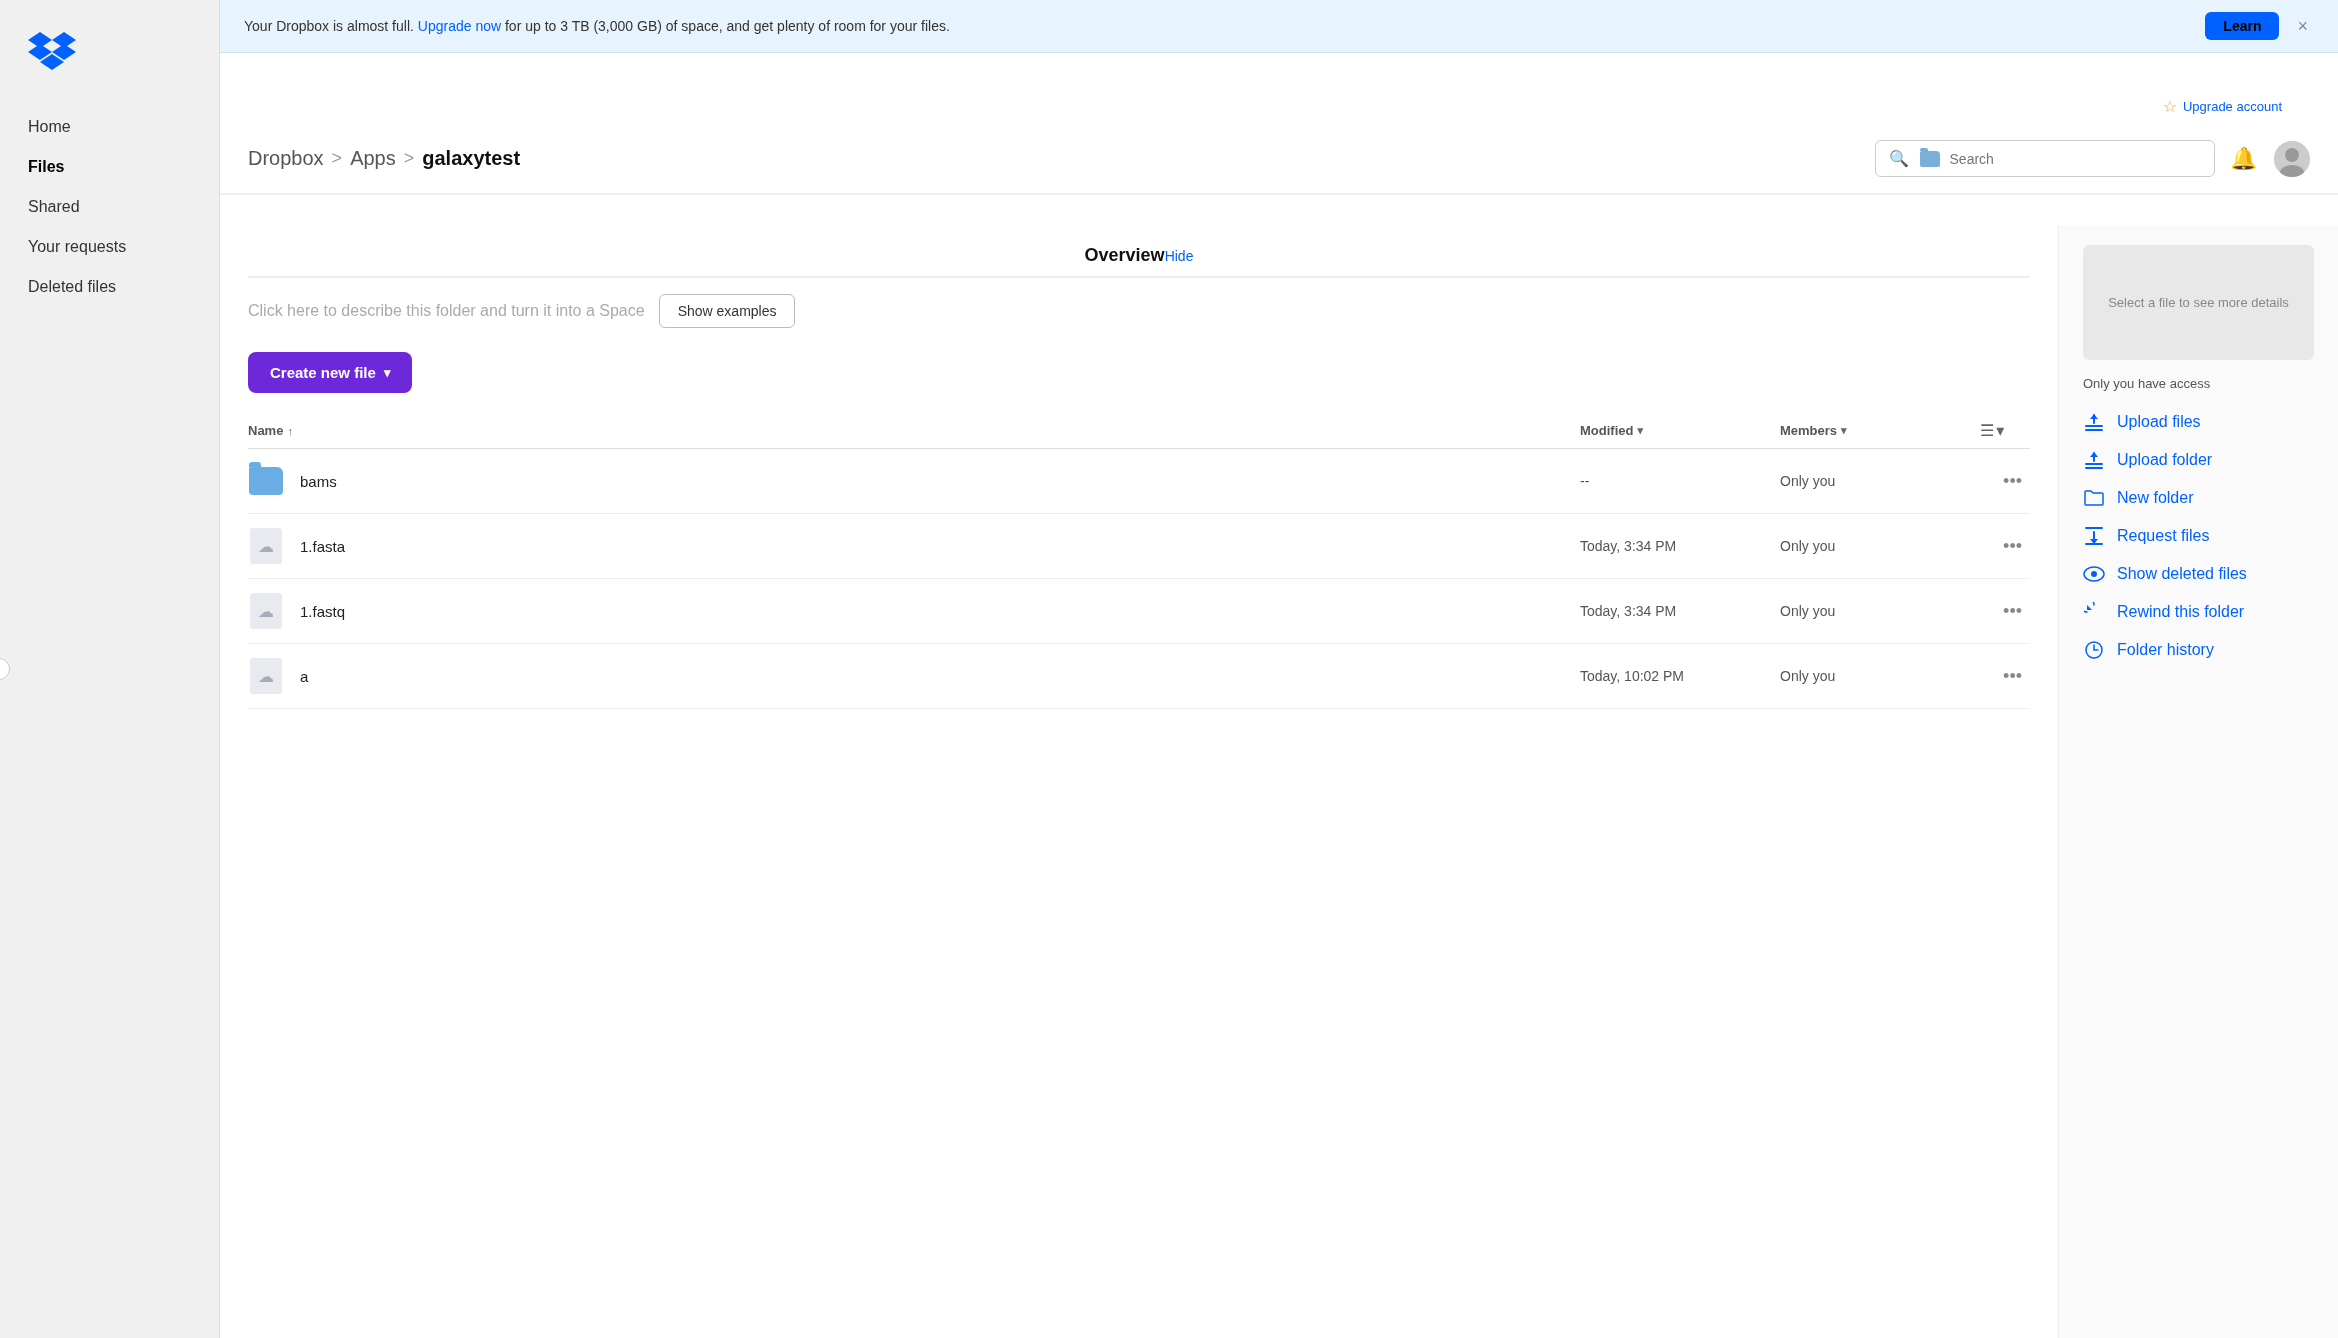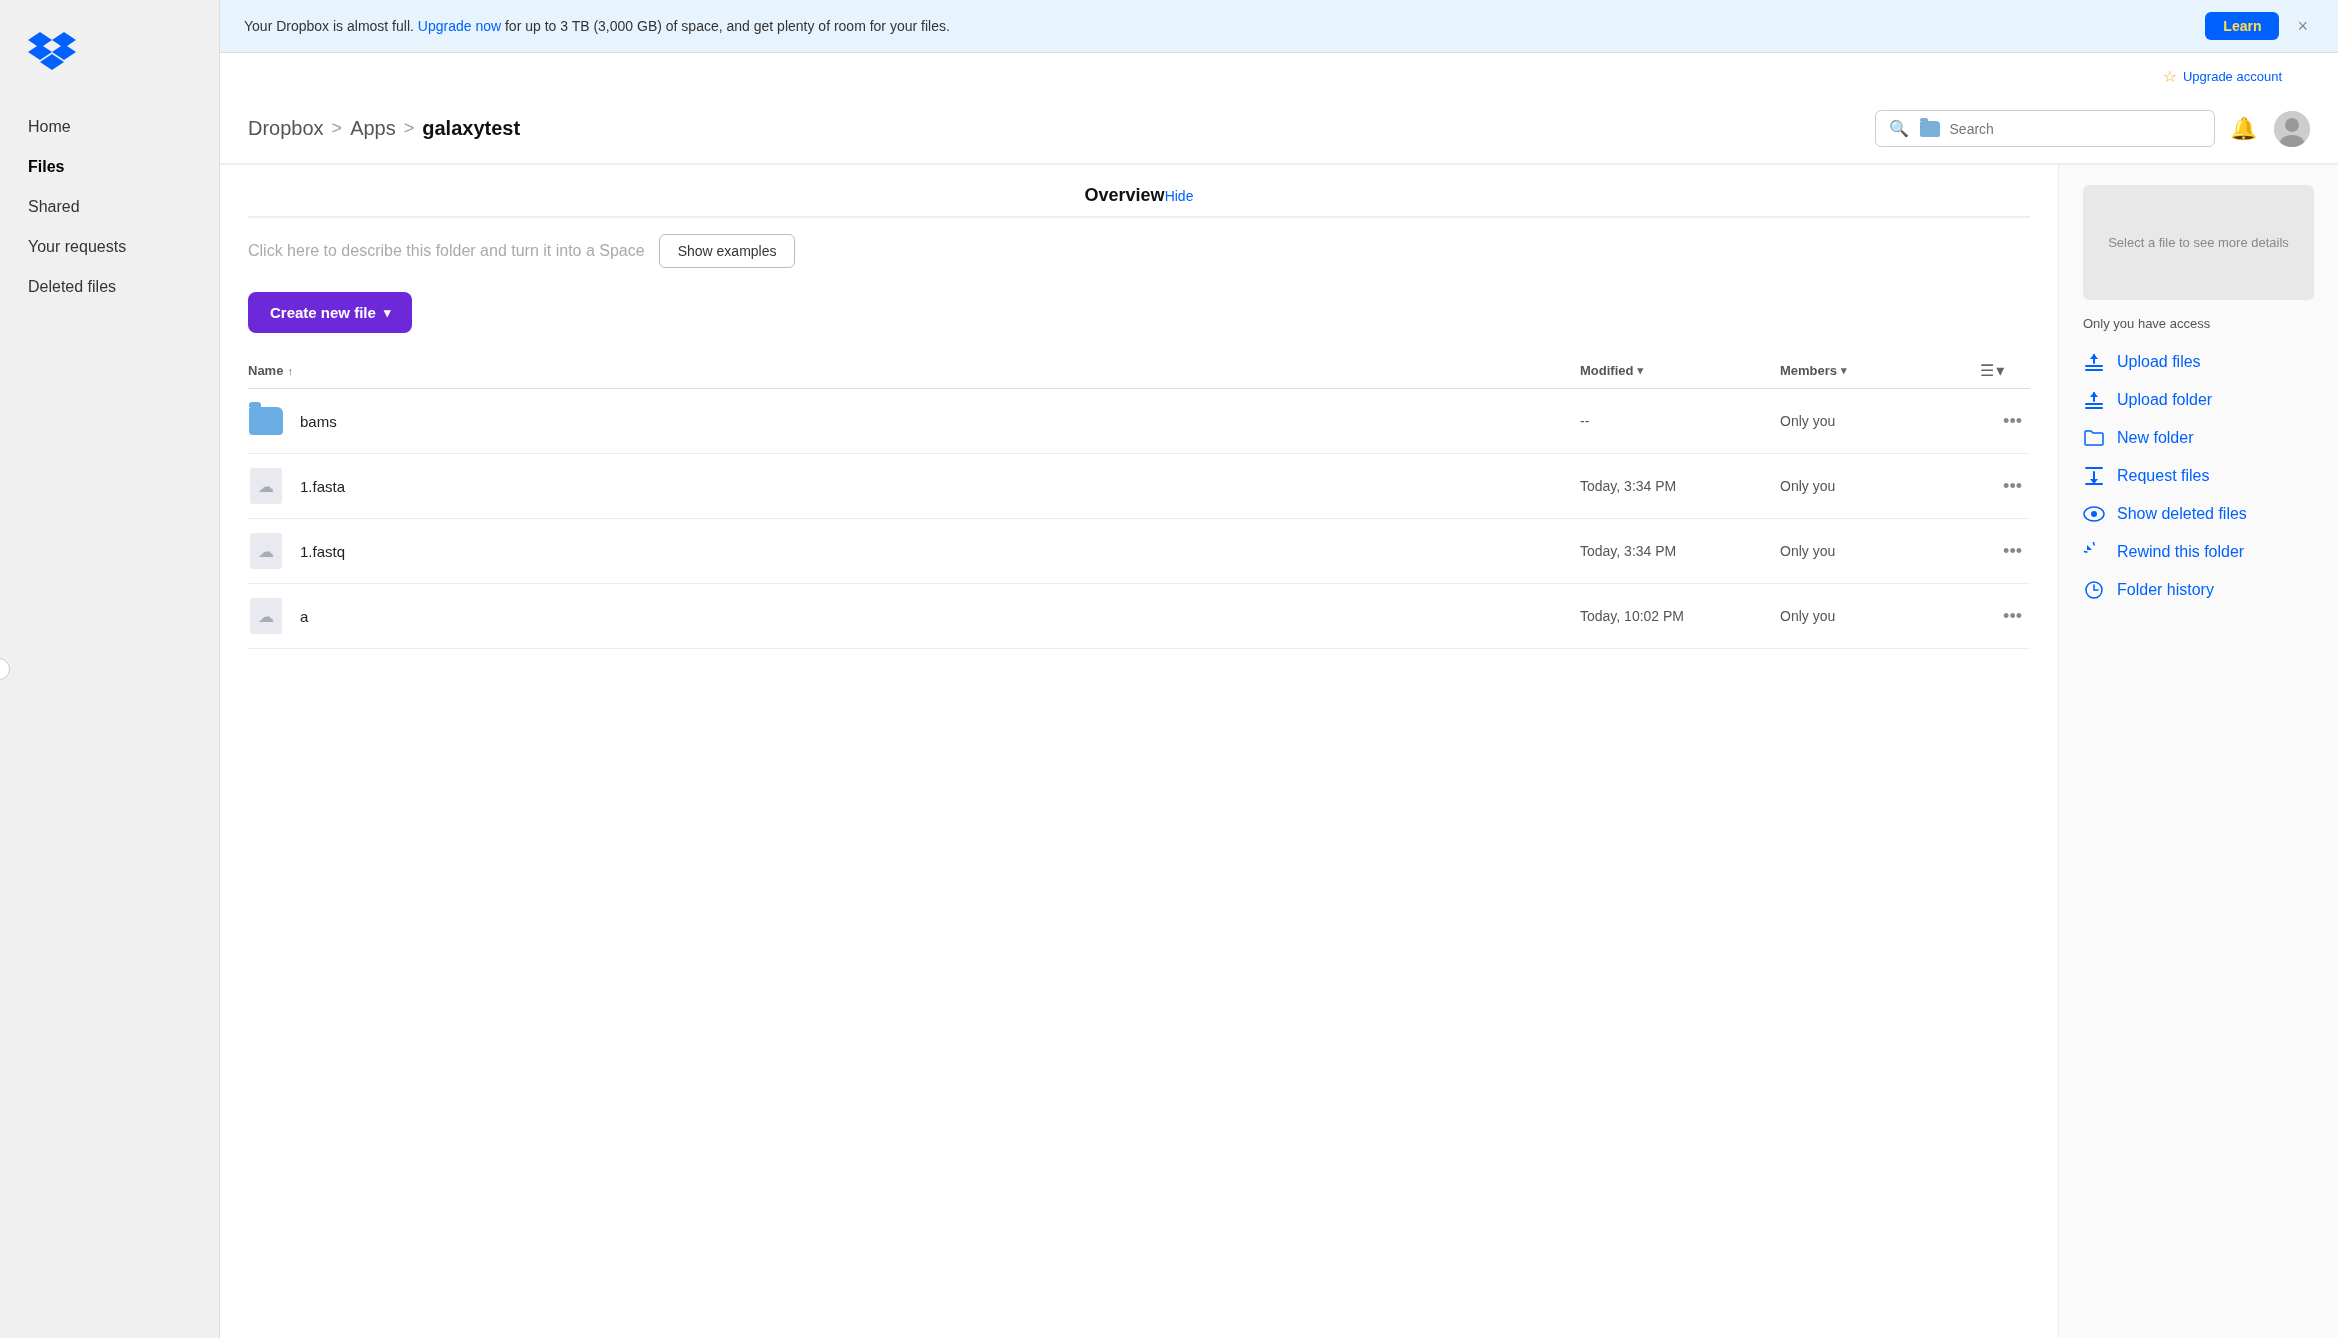--- a/index.html
+++ b/index.html
@@ -59,20 +59,21 @@
     }
     .sidebar-nav-item.active { font-weight: 700; color: #000; }
 
     
     #main {
       flex: 1;
       display: flex;
       flex-direction: column;
       overflow: hidden;
       background: white;
+      gap: 30px;
     }
 
     
     .top-banner {
       background: #e8f4fd;
       padding: 12px 24px;
       display: flex;
       align-items: center;
       justify-content: space-between;
       border-bottom: 1px solid #c8e0f0;
@@ -86,21 +87,21 @@
       text-decoration: none;
       font-weight: 500;
     }
     .top-banner-actions {
       display: flex;
       align-items: center;
       gap: 12px;
     }
     .learn-btn {
       background: #0061ff;
-      color: #fde047;
+      color: #000000;
       border: none;
       padding: 6px 18px;
       border-radius: 6px;
       font-size: 14px;
       font-weight: 600;
       cursor: pointer;
     }
     .close-banner-btn {
       background: none;
       border: none;

